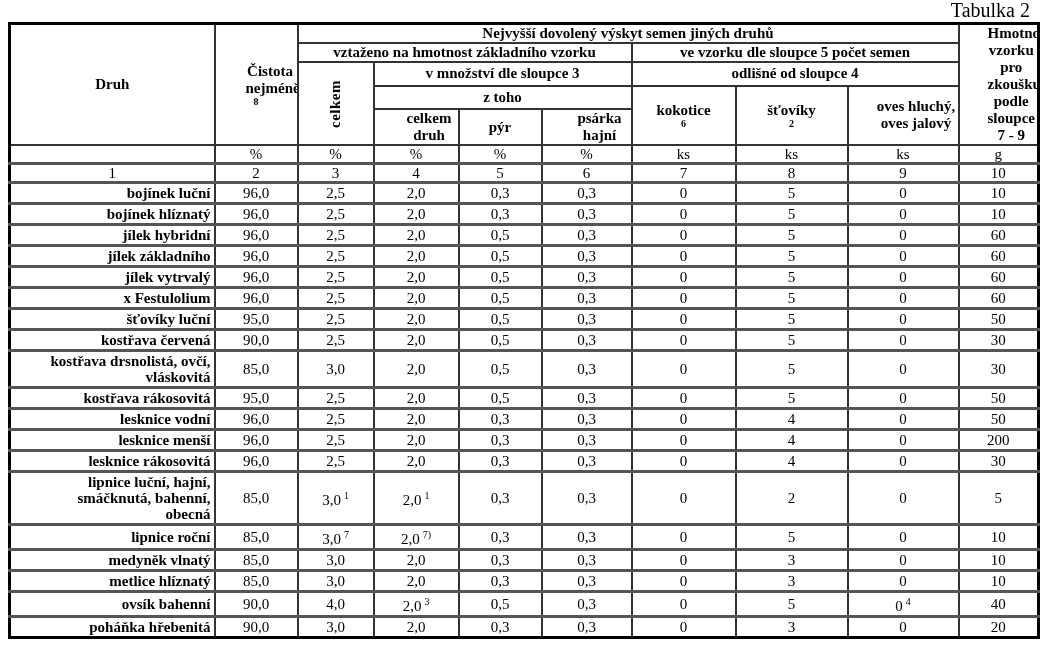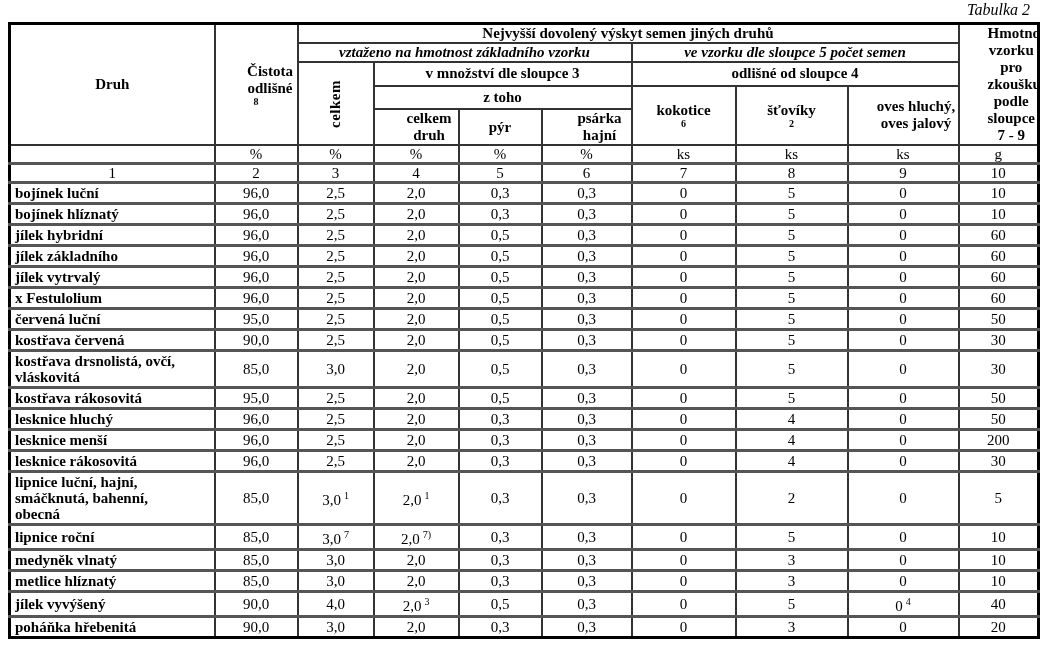--- a/index.html
+++ b/index.html
@@ -4,52 +4,52 @@
 <style>
   html,body { margin:0; padding:0; }
   body {
     width:1051px; height:650px; background:#ffffff; color:#000;
     font-family:"Liberation Serif","DejaVu Serif",serif;
     overflow:hidden;
   }
   .page { position:relative; width:1051px; height:650px; }
   .caption {
     position:absolute; top:1px; right:21px;
-    font-size:16px; line-height:18px;font-style:italic;
+    font-size:20px; line-height:18px;
   }
   table.seed {
     position:absolute; left:8px; top:22px; width:1029px;
     border-collapse:collapse; table-layout:fixed;
     border:3px solid #000;
   }
   th, td { border:2px solid #333; overflow:hidden; }
   thead th {
     font-weight:bold; font-size:15px; line-height:17px;
     text-align:center; vertical-align:middle; padding:0 2px;
   }
   .pre { white-space:pre-line;padding-left:28px; }
   .sup-line { font-size:10px; line-height:9px; font-weight:bold; }
   .vert {
     writing-mode:vertical-rl; transform:rotate(180deg);
     margin:0 auto; font-weight:bold; font-size:15px; letter-spacing:0.5px;
   }
-  #hr1 { height:18px; } #hr2 { height:18px;font-style:italic; } #hr3 { height:18px; }
+  #hr1 { height:18px; } #hr2 { height:18px; } #hr3 { height:18px; }
   #hr4 { height:16px; } #hr5 { height:36px; }
   #units-row { height:16px; } #numbers-row { height:19px; }
   #units-row td, #numbers-row td {
     font-weight:normal; font-size:15px; text-align:center;
     padding:0 2px; line-height:16px;
   }
   #numbers-row td { border-top:3px solid #555; }
   tbody td {
     font-size:15px; text-align:center; vertical-align:middle;
     padding:1px 3px; line-height:16px; border-top:3px solid #555;
   }
   tbody td.name {
-    text-align:left; font-weight:bold; padding-left:4px;
+    text-align:right; font-weight:bold; padding-left:4px;
     white-space:pre-line;
   }
   tbody sup, thead sup { font-size:10px; }
   tbody sup { margin-left:3px; }
 </style>
 </head>
 <body>
 
 <div class="page">
 
@@ -66,21 +66,21 @@
       <col style="width:104px">
         <col style="width:112px">
         <col style="width:111px">
       <col style="width:80px">
     </colgroup>
     <thead>
       <tr id="hr1">
         <th rowspan="5">Druh</th>
         <th rowspan="5">
           <div class="pre">Čistota
-odlišné</div>
+nejméně</div>
           <div class="sup-line">8</div>
         </th>
         <th colspan="7">Nejvyšší dovolený výskyt semen jiných druhů</th>
         <th rowspan="5" class="pre">Hmotnost
 vzorku pro
 zkoušku
 podle
 sloupce
 7 - 9</th>
       </tr>
@@ -207,21 +207,21 @@
           <td>2,5</td>
           <td>2,0</td>
           <td>0,5</td>
           <td>0,3</td>
           <td>0</td>
           <td>5</td>
           <td>0</td>
           <td>60</td>
         </tr>
         <tr>
-          <td class="name">červená luční</td>
+          <td class="name">šťovíky luční</td>
           <td>95,0</td>
           <td>2,5</td>
           <td>2,0</td>
           <td>0,5</td>
           <td>0,3</td>
           <td>0</td>
           <td>5</td>
           <td>0</td>
           <td>50</td>
         </tr>
@@ -256,21 +256,21 @@
           <td>2,5</td>
           <td>2,0</td>
           <td>0,5</td>
           <td>0,3</td>
           <td>0</td>
           <td>5</td>
           <td>0</td>
           <td>50</td>
         </tr>
         <tr>
-          <td class="name">lesknice hluchý</td>
+          <td class="name">lesknice vodní</td>
           <td>96,0</td>
           <td>2,5</td>
           <td>2,0</td>
           <td>0,3</td>
           <td>0,3</td>
           <td>0</td>
           <td>4</td>
           <td>0</td>
           <td>50</td>
         </tr>
@@ -342,21 +342,21 @@
           <td>3,0</td>
           <td>2,0</td>
           <td>0,3</td>
           <td>0,3</td>
           <td>0</td>
           <td>3</td>
           <td>0</td>
           <td>10</td>
         </tr>
         <tr>
-          <td class="name">jílek vyvýšený</td>
+          <td class="name">ovsík bahenní</td>
           <td>90,0</td>
           <td>4,0</td>
           <td>2,0<sup>3</sup></td>
           <td>0,5</td>
           <td>0,3</td>
           <td>0</td>
           <td>5</td>
           <td>0<sup>4</sup></td>
           <td>40</td>
         </tr>

